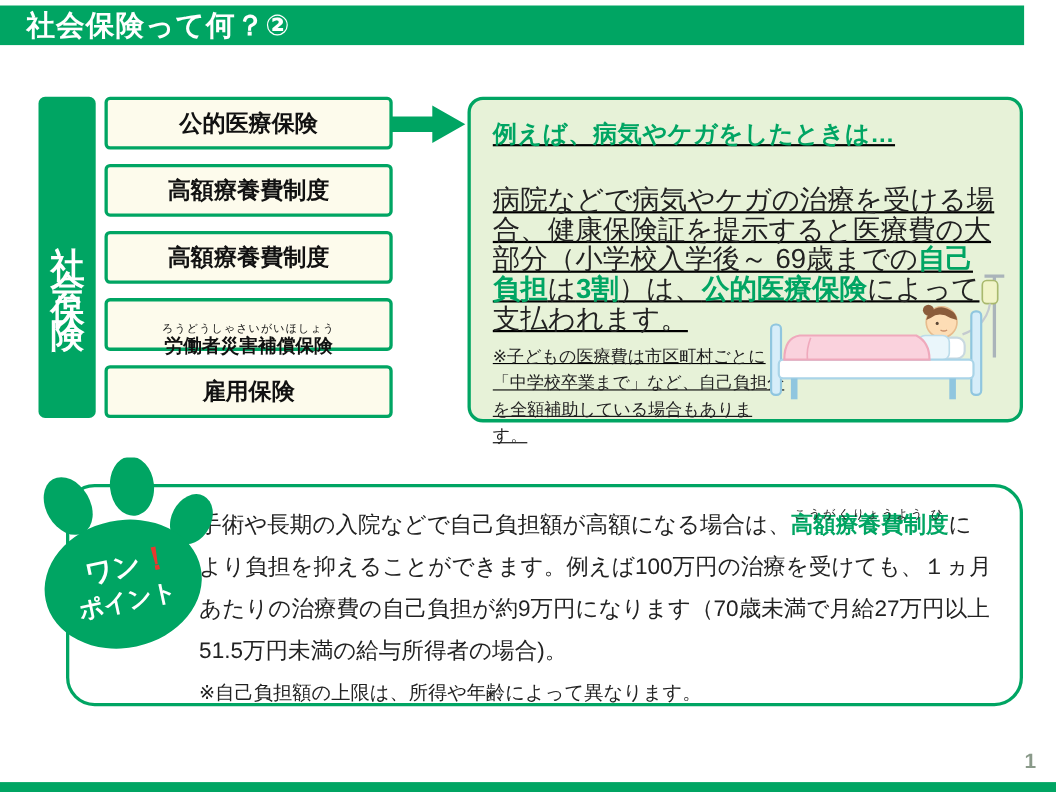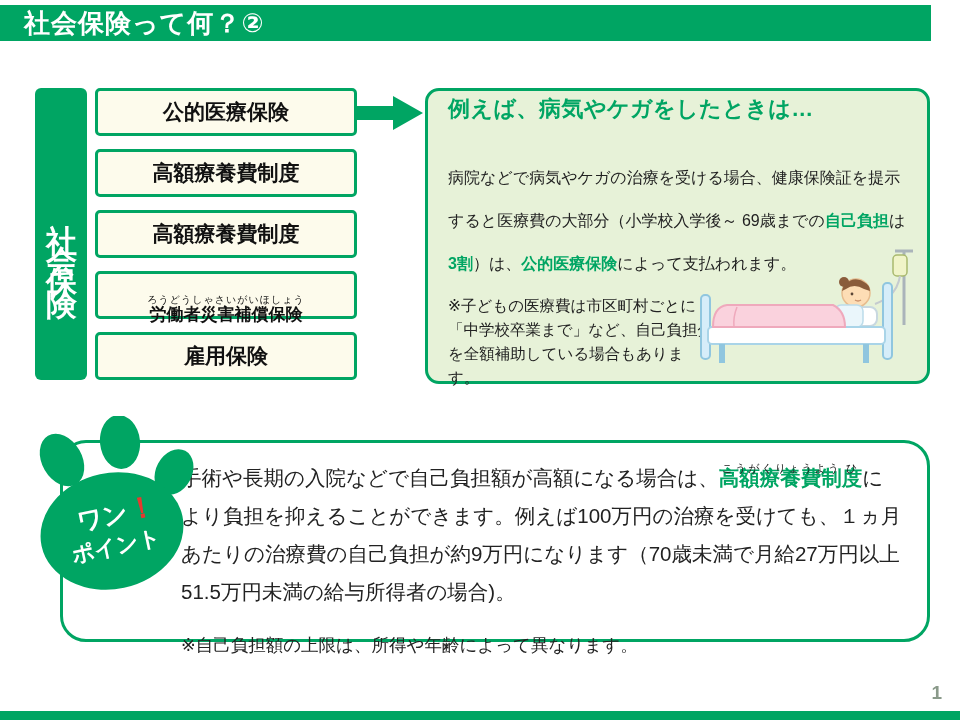--- a/index.html
+++ b/index.html
@@ -28,33 +28,33 @@
   .boxes{position:absolute;left:95px;top:88px;width:262px;}
   .ibox{width:262px;height:48px;background:var(--box-bg);border:3px solid var(--green);border-radius:5px;margin-bottom:13px;display:flex;flex-direction:column;align-items:center;justify-content:center;color:#111111;font-weight:bold;font-size:21px;text-align:center;}
   .ibox:last-child{margin-bottom:0;text-align:right;}
   .furi-small{font-size:10px;font-weight:normal;color:#111111;line-height:11px;letter-spacing:1px;margin-top:28px;}
   .lbl-sm{font-size:17px;line-height:19px;}
 
   
   .arrow{position:absolute;left:356px;top:94px;}
 
   
-  .panel{position:absolute;left:425px;top:88px;width:505px;height:296px;background:var(--panel-bg);border:3px solid var(--green);border-radius:14px;padding:3px 20px;}
+  .panel{position:absolute;left:425px;top:88px;width:505px;height:296px;background:var(--panel-bg);border:3px solid var(--green);border-radius:14px;padding:16px 20px;text-decoration:underline;}
   .panel-heading{color:var(--green);font-weight:bold;font-size:22px;margin-bottom:9px;letter-spacing:0.5px;}
-  .panel-body{font-size:16px;line-height:43px;color:#222222;margin-top:32px;}
+  .panel-body{font-size:25px;line-height:27px;color:#222222;margin-top:32px;}
   .gb{color:var(--green);font-weight:bold;}
   .panel-note{margin-top:9px;width:265px;font-size:15.5px;line-height:24px;color:#222222;}
   .illust{position:absolute;right:10px;bottom:8px;}
 
   
   .opbox{position:absolute;left:60px;top:440px;width:870px;height:202px;background:#ffffff;border:3px solid var(--green);border-radius:26px;padding:16px 24px 8px 118px;}
   .optext{font-size:20.5px;line-height:38px;color:#222222;}
   .term{position:relative;display:inline-block;}
   .furigana{position:absolute;top:-10px;left:50%;transform:translateX(-50%);font-size:11px;font-weight:normal;color:#222222;letter-spacing:2px;white-space:nowrap;text-align:center;}
-  .opnote{font-size:17.5px;line-height:32px;color:#222222;margin-top:18px;}
+  .opnote{font-size:17.5px;line-height:32px;color:#222222;margin-top:2px;}
   .paw{position:absolute;left:20px;top:416px;}
 </style>
 </head>
 <body>
 
 <div class="slide">
 
   <div class="header">
     <span class="title">社会保険って何？②</span>
   </div>

